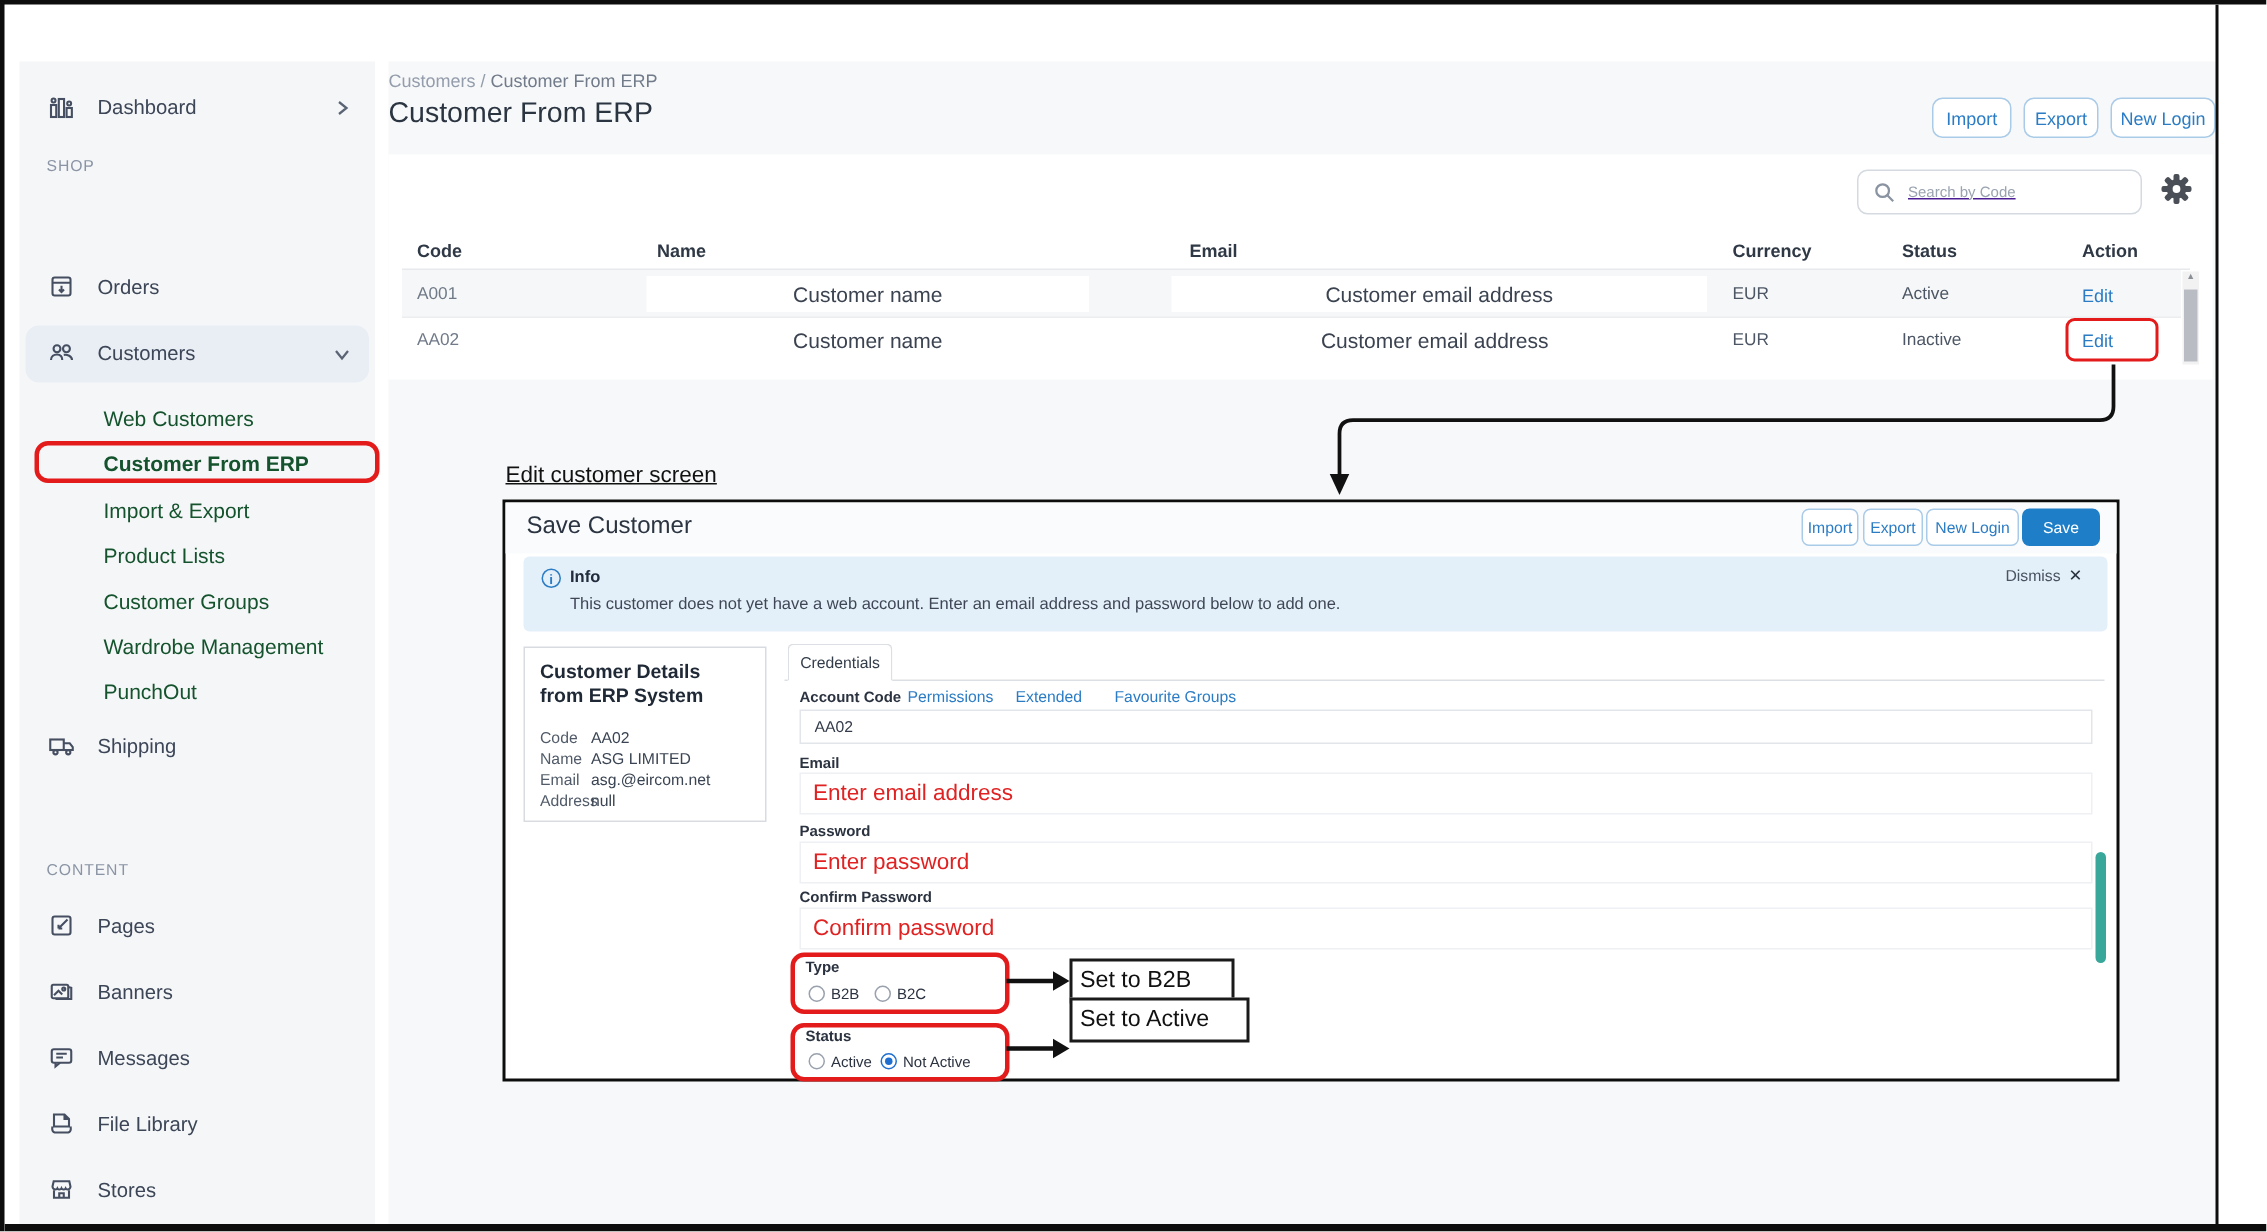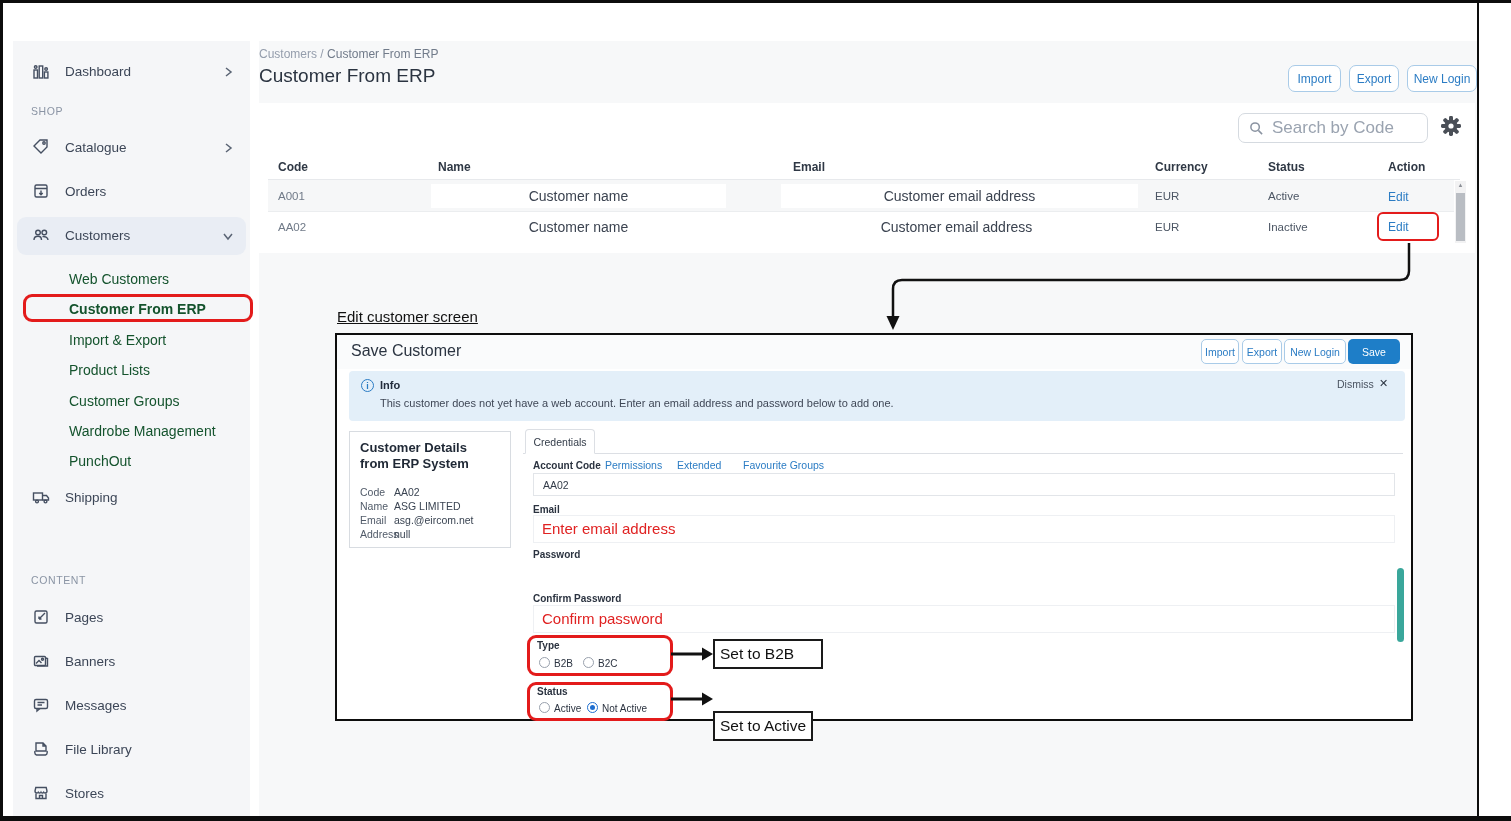--- a/index.html
+++ b/index.html
@@ -21,21 +21,21 @@
 
   
   .main-bg{position:absolute;left:256px;top:38px;width:1218px;height:775px;background:#f7f8f9;}
   .crumb{position:absolute;left:256px;top:44px;font-size:12px;color:#949dac;}
   .crumb .cur{color:#717b8a;}
   .page-title{position:absolute;left:256px;top:62px;font-size:19px;color:#2b3441;font-weight:500;}
   .btn-o{position:absolute;height:27px;border:1px solid #a9cbe8;border-radius:7px;background:#fff;color:#2b7cc4;font-size:12px;display:flex;align-items:center;justify-content:center;box-sizing:border-box;cursor:pointer;}
   .card{position:absolute;left:256px;top:100px;width:1216px;height:150px;background:#fff;}
   .search{position:absolute;left:1235px;top:110px;width:190px;height:30px;border:1px solid #d5dae0;border-radius:7px;background:#fff;box-sizing:border-box;display:flex;align-items:center;}
   .search svg{margin:0 6px 0 10px;}
-  .search input{border:none;outline:none;width:140px;font-size:17px;color:#4c1d95;font-family:"Liberation Sans",sans-serif;background:transparent;}
+  .search input{border:none;outline:none;width:140px;font-size:10px;color:#4c1d95;font-family:"Liberation Sans",sans-serif;background:transparent;text-decoration:underline;}
   .search input::placeholder{color:#9aa3b0;}
   .gear{position:absolute;left:1437px;top:112px;width:22px;height:22px;color:#4a4f57;cursor:pointer;}
   .th{position:absolute;top:157px;font-size:12px;font-weight:700;color:#2f3845;}
   .thead-line{position:absolute;left:265px;top:176px;width:1192px;height:1px;background:#e7e9ec;}
   .row1{position:absolute;left:265px;top:177px;width:1186px;height:32px;background:#f6f7f8;border-bottom:1px solid #ebedef;box-sizing:border-box;}
   .row2{position:absolute;left:265px;top:209px;width:1186px;height:31px;background:#fff;}
   .cell{position:absolute;font-size:11.5px;color:#4c5664;}
   .patch{position:absolute;background:#fff;}
   .bigcell{position:absolute;font-size:14px;color:#3b4350;text-align:center;}
   .edit-link{position:absolute;font-size:12px;color:#2b7cc4;cursor:pointer;}
@@ -100,34 +100,20 @@
       <span class="lb">Dashboard</span>
       <span class="chev">
         <svg width="12" height="12" viewBox="0 0 12 12" fill="none" stroke="currentColor" stroke-width="1.5">
             <polyline points="4,2 9,6 4,10"></polyline>
           </svg>
       </span>
     </div>
 
     <div class="sb-sec" style="top:64px">SHOP</div>
 
-    <div class="sb-item" style="top:92px">
-      <span class="ic">
-        <svg width="20" height="20" viewBox="0 0 20 20" fill="none" stroke="currentColor" stroke-width="1.4">
-            <path d="M3,9 L9,3 L16,3 L16,10 L10,16 Z"></path>
-            <circle cx="13" cy="6" r="1.2"></circle>
-          </svg>
-      </span>
-      <span class="lb">Catalogue</span>
-      <span class="chev">
-        <svg width="12" height="12" viewBox="0 0 12 12" fill="none" stroke="currentColor" stroke-width="1.5">
-            <polyline points="4,2 9,6 4,10"></polyline>
-          </svg>
-      </span>
-    </div>
 
     <div class="sb-item" style="top:136px">
       <span class="ic">
         <svg width="20" height="20" viewBox="0 0 20 20" fill="none" stroke="currentColor" stroke-width="1.4">
             <rect x="4" y="4" width="12" height="12" rx="1.5"></rect>
             <path d="M4,7.5 H16 M10,9.5 V13.5 M8.3,12 L10,13.7 L11.7,12"></path>
           </svg>
       </span>
       <span class="lb">Orders</span>
     </div>
@@ -342,20 +328,21 @@
 
     <div class="flabel" style="left:196px;top:125px">Account Code</div>
     <div class="finput" style="top:138px">
       <input type="text" value="AA02" style="">
     </div>
 
     <div class="flabel" style="left:196px;top:169px">Email</div>
     <div class="rfield" style="top:180px">Enter email address</div>
 
     <div class="flabel" style="left:196px;top:214px">Password</div>
+    <div class="rfield" style="top:226px">Enter password</div>
 
     <div class="flabel" style="left:196px;top:258px">Confirm Password</div>
     <div class="rfield" style="top:270px">Confirm password</div>
 
     <div class="group-redbox" style="left:190px;top:300px;width:146px;height:41px"></div>
     <div class="flabel" style="left:200px;top:305px">Type</div>
     <span class="radio" style="left:202px;top:322px"></span>
     <span class="rlabel" style="left:217px;top:323px">B2B</span>
     <span class="radio" style="left:246px;top:322px"></span>
     <span class="rlabel" style="left:261px;top:323px">B2C</span>
@@ -364,17 +351,17 @@
     <div class="flabel" style="left:200px;top:351px">Status</div>
     <span class="radio" style="left:202px;top:367px"></span>
     <span class="rlabel" style="left:217px;top:368px">Active</span>
     <span class="radio checked" style="left:250px;top:367px"></span>
     <span class="rlabel" style="left:265px;top:368px">Not Active</span>
 
     <div class="teal-thumb"></div>
   </div>
 
   <div class="callout" style="left:710px;top:636px;width:110px;height:30px">Set to B2B</div>
-  <div class="callout" style="left:710px;top:708px;width:100px;height:30px">Set to Active</div>
+  <div class="callout" style="left:710px;top:662px;width:120px;height:30px">Set to Active</div>
 
   <div class="vline"></div>
   <div class="bottombar"></div>
 </div>
 
 </body></html>

